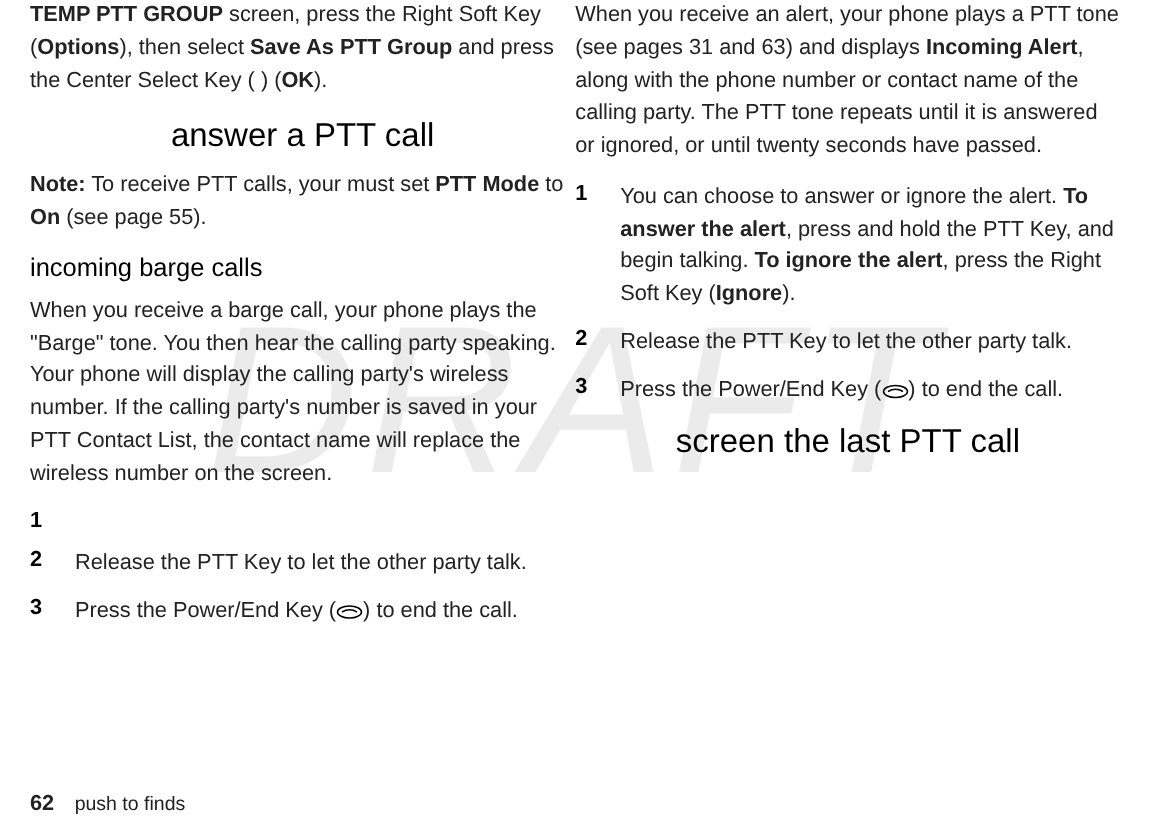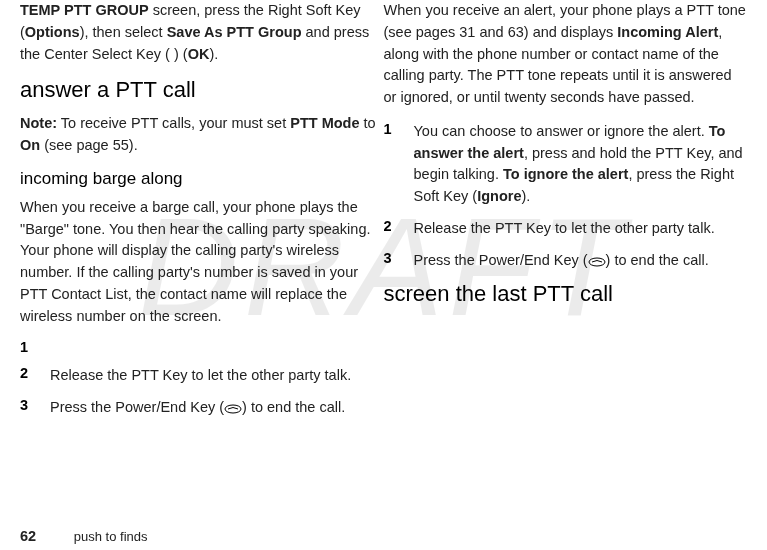--- a/index.html
+++ b/index.html
@@ -39,20 +39,21 @@
       line-height: 1.5;
       color: #222;
       margin-bottom: 12px;
     }
     .h-large {
       font-size: 22px;
       font-weight: normal;
       color: #000;
       margin-bottom: 10px;
       margin-top: 8px;
+      text-align: center;
     }
     .h-med {
       font-size: 17px;
       font-weight: normal;
       color: #000;
       margin-bottom: 8px;
       margin-top: 2px;
     }
     .cond { font-family: "Arial Narrow", Arial, sans-serif; font-stretch: condensed; font-weight: bold; }
     .bold { font-weight: bold; }
@@ -60,21 +61,21 @@
     .step-num { font-weight: bold; font-size: 14.5px; min-width: 12px; }
     .step-text { font-size: 14.5px; line-height: 1.5; color: #222; }
     .footer {
       position: absolute;
       bottom: 6px;
       left: 20px;
       font-size: 13px;
       color: #222;
       z-index: 1;
     }
-    .footer .pg { font-weight: bold; font-size: 14.5px; margin-right: 34px; }
+    .footer .pg { font-weight: bold; font-size: 14.5px; margin-right: 10px; }
     .key-icon { display:inline-block; }
     .key-icon svg { vertical-align: -2px; }
   </style>
 </head>
 <body>
 
 <div class="watermark">DRAFT</div>
 
 <div class="cols">
   <div class="col">
@@ -82,21 +83,21 @@
     <p class="para">
       <span class="cond">TEMP PTT GROUP</span><span> screen, press the Right Soft Key (</span><span class="cond">Options</span><span>), then select </span><span class="cond">Save As PTT Group</span><span> and press the Center Select Key ( ) (</span><span class="cond">OK</span><span>).</span>
     </p>
 
     <h2 class="h-large">answer a PTT call</h2>
 
     <p class="para">
       <span class="bold">Note:</span><span> To receive PTT calls, your must set </span><span class="cond">PTT Mode</span><span> to </span><span class="cond">On</span><span> (see page 55).</span>
     </p>
 
-    <h3 class="h-med">incoming barge along</h3>
+    <h3 class="h-med">incoming barge calls</h3>
 
     <p class="para">When you receive a barge call, your phone plays the "Barge" tone. You then hear the calling party speaking. Your phone will display the calling party's wireless number. If the calling party's number is saved in your PTT Contact List, the contact name will replace the wireless number on the screen.</p>
 
     <div class="step">
       <span class="step-num">1</span>
     </div>
     <div class="step">
       <span class="step-num">2</span>
       <span class="step-text">Release the PTT Key to let the other party talk.</span>
     </div>

